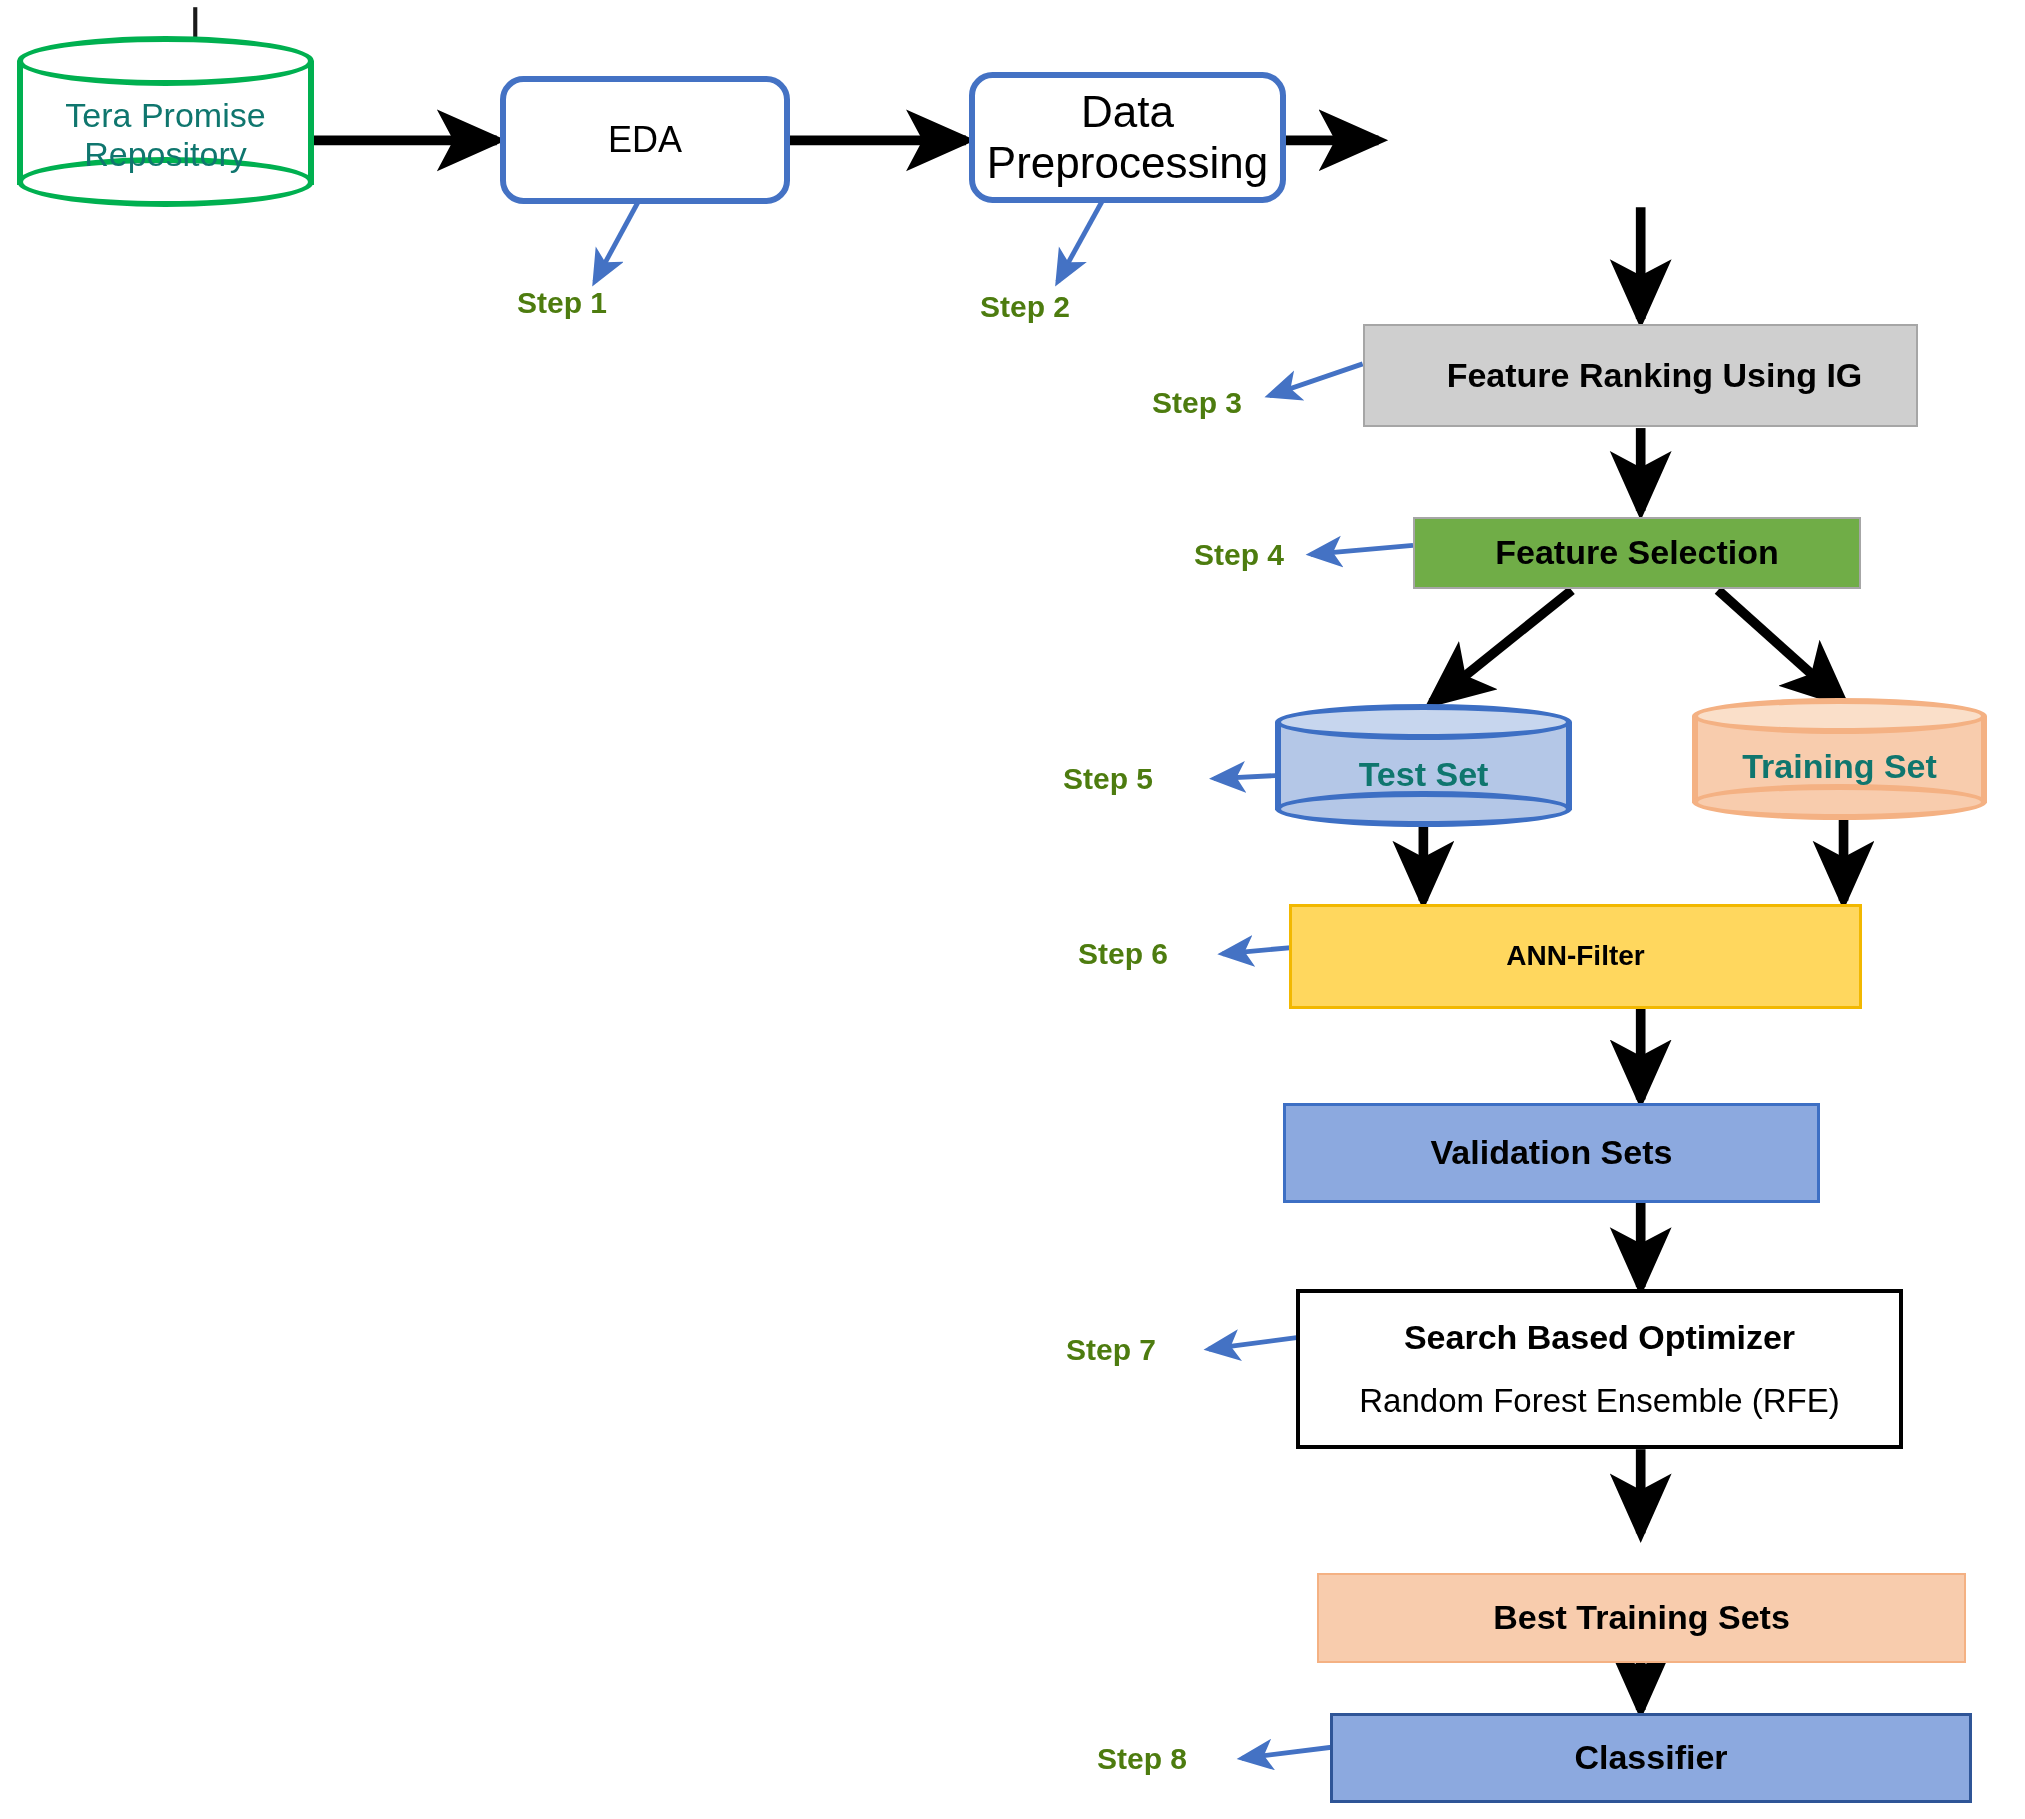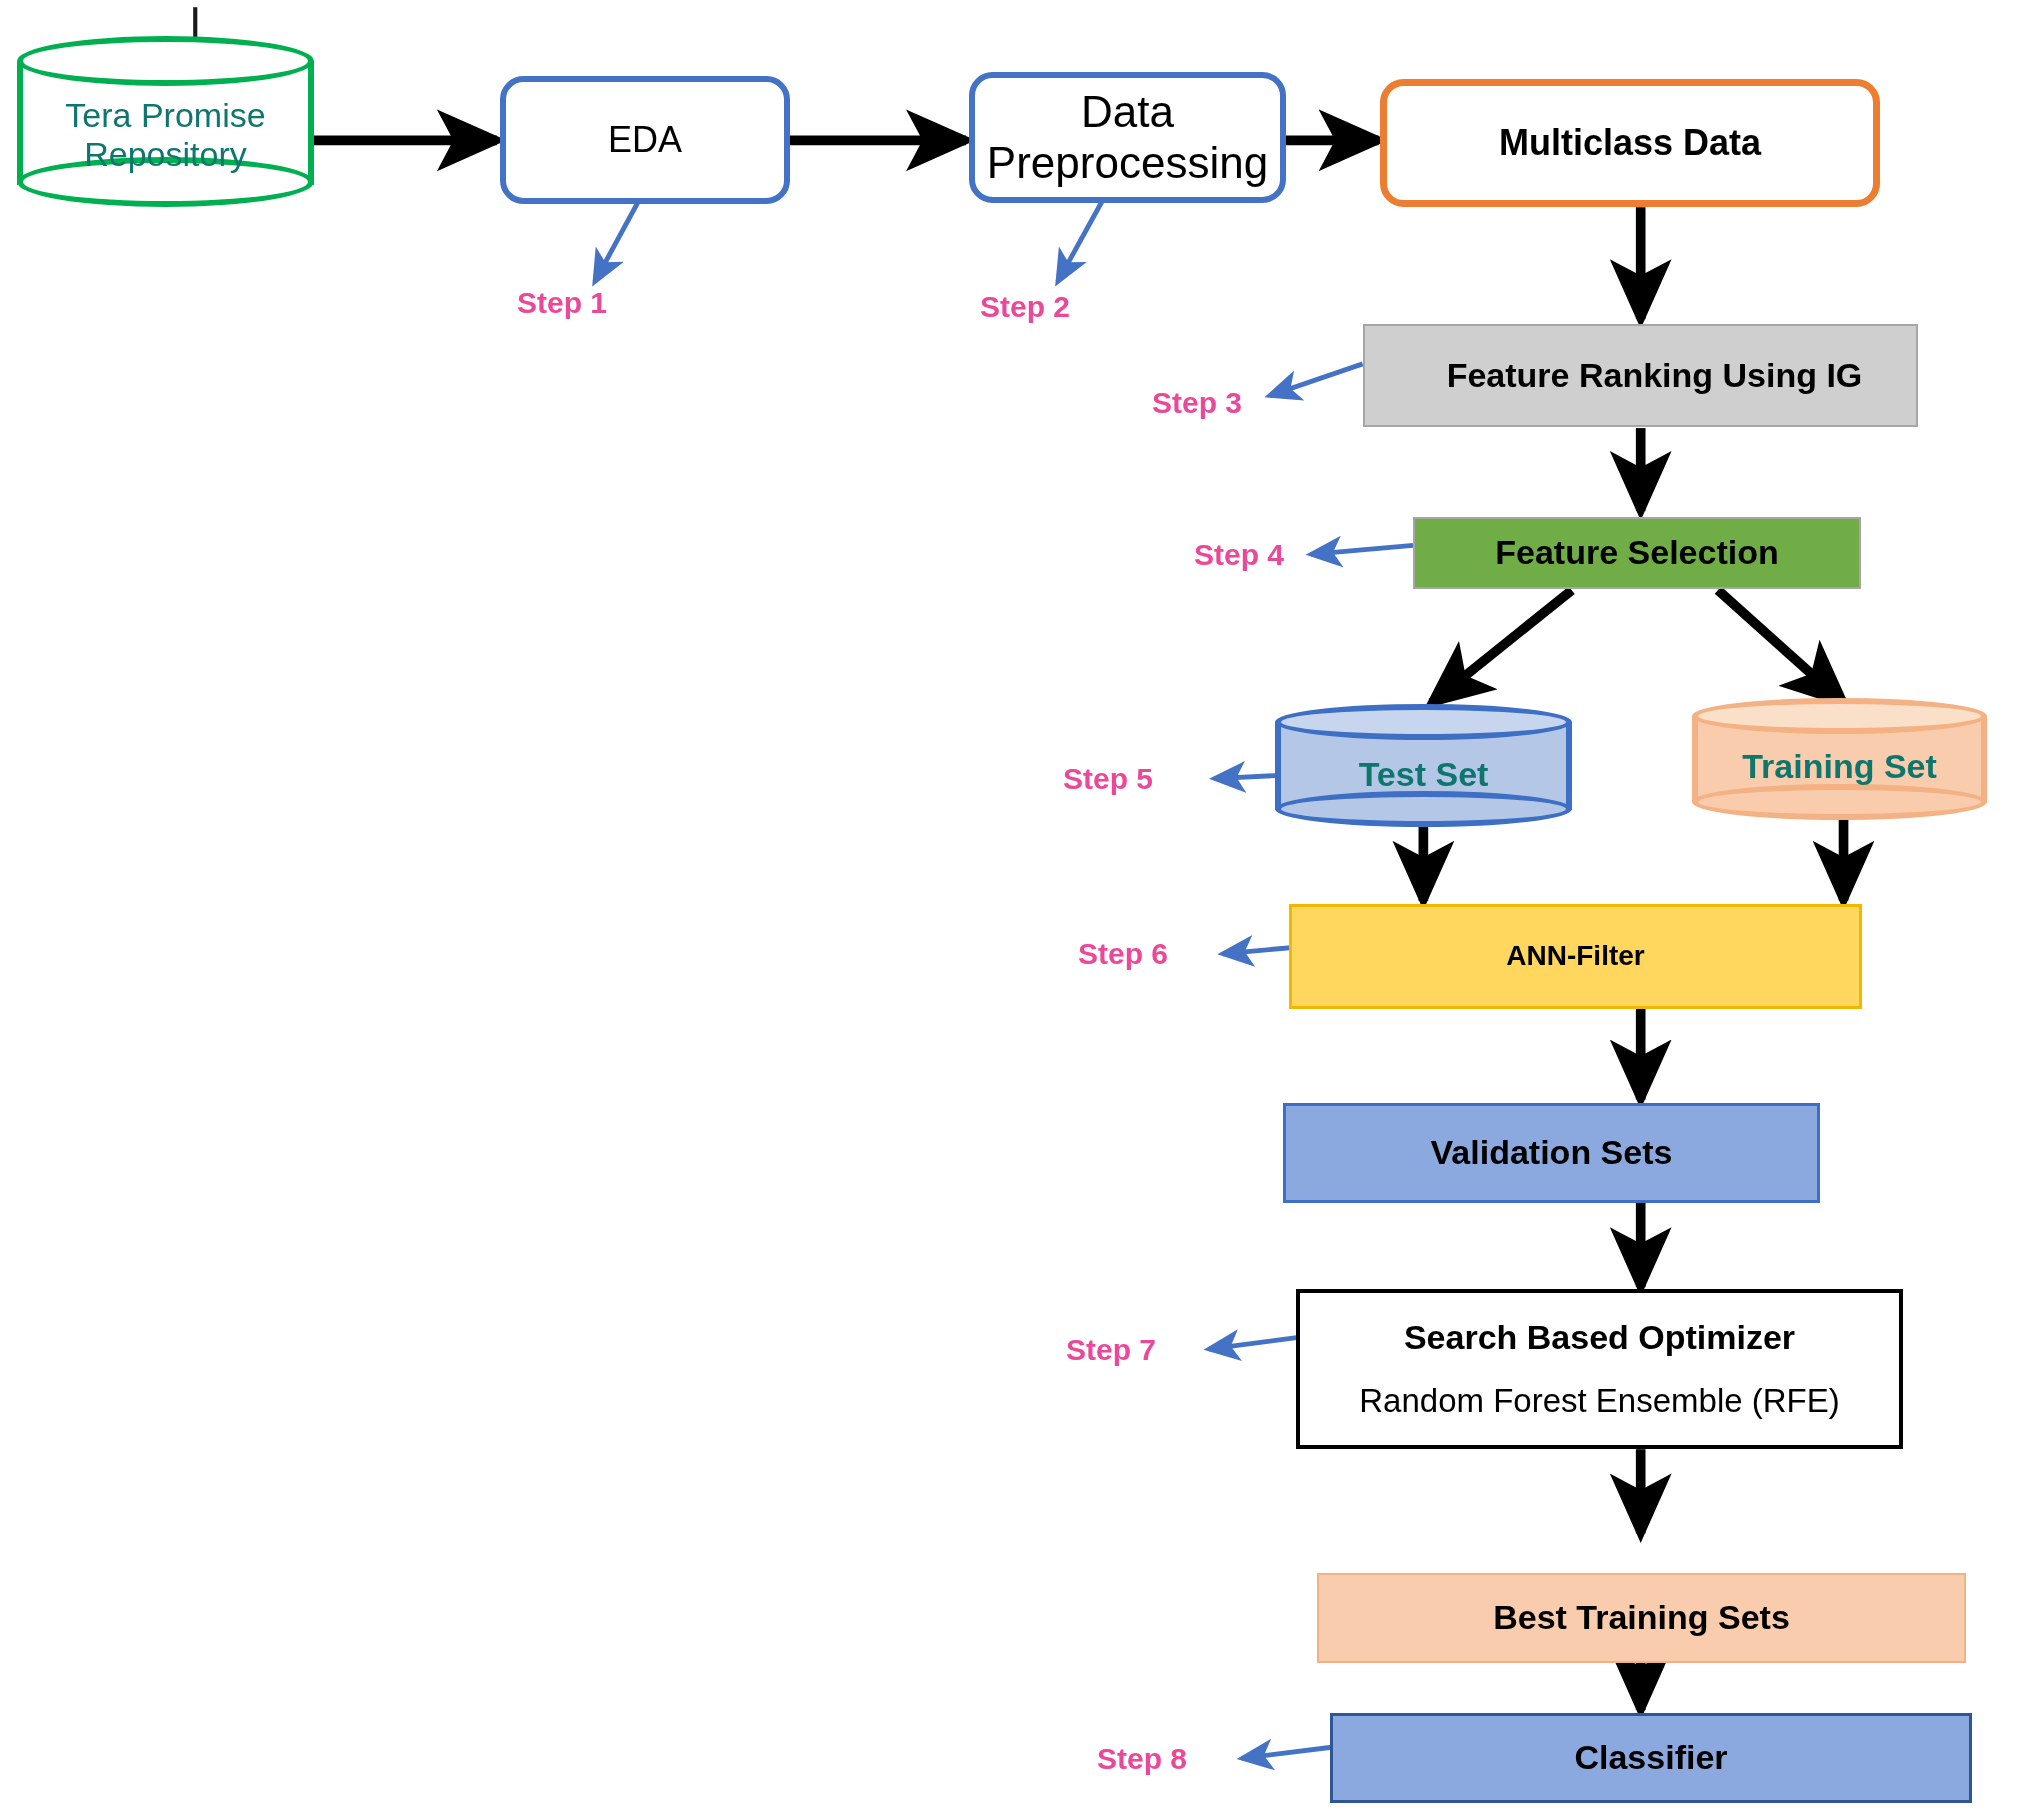--- a/index.html
+++ b/index.html
@@ -84,21 +84,21 @@
     text-align: center;
     color: #0f766e;
     z-index: 4;
     line-height: 1.15;
     white-space: pre-line;
   }
 
   
   .step-label {
     position: absolute;
-    color: #ec4899;
+    color: #4d7c0f;
     font-weight: bold;
     font-size: 30px;
     white-space: nowrap;
     z-index: 4;
   }
 </style>
 </head>
 <body>
 
 <div id="canvas">
@@ -161,23 +161,20 @@
 
   <div class="node rounded-outline" style="left:500px; top:76px; width:290px; height:128px; border-color:#4472C4; border-width:6.2px;">
     <span class="node-label" style="font-size:36px; font-weight:normal;">EDA</span>
   </div>
 
   <div class="node rounded-outline" style="left:969px; top:72px; width:317px; height:131px; border-color:#4472C4; border-width:6.2px;">
     <span class="node-label" style="font-size:44px; font-weight:normal;">Data
 Preprocessing</span>
   </div>
 
-  <div class="node rounded-outline" style="left:1380px; top:79px; width:500px; height:128px; border-color:#ED7D31; border-width:7px;">
-    <span class="node-label" style="font-size:36px; font-weight:bold;">Multiclass Data</span>
-  </div>
 
   <div class="node flat-rect" style="left:1363px; top:324px; width:555px; height:103px; background:#CFCFCF; border-color:#A6A6A6; border-width:2.1px;">
     <span class="node-label" style="font-size:34px; font-weight:bold;margin-left:28px;">Feature Ranking Using IG</span>
   </div>
 
   <div class="node flat-rect" style="left:1413px; top:517px; width:448px; height:72px; background:#70AD47; border-color:#A6A6A6; border-width:2.1px;">
     <span class="node-label" style="font-size:34px; font-weight:bold;">Feature Selection</span>
   </div>
 
   <div class="cyl" style="left:1275px; top:704px; width:297px; height:124px;">

